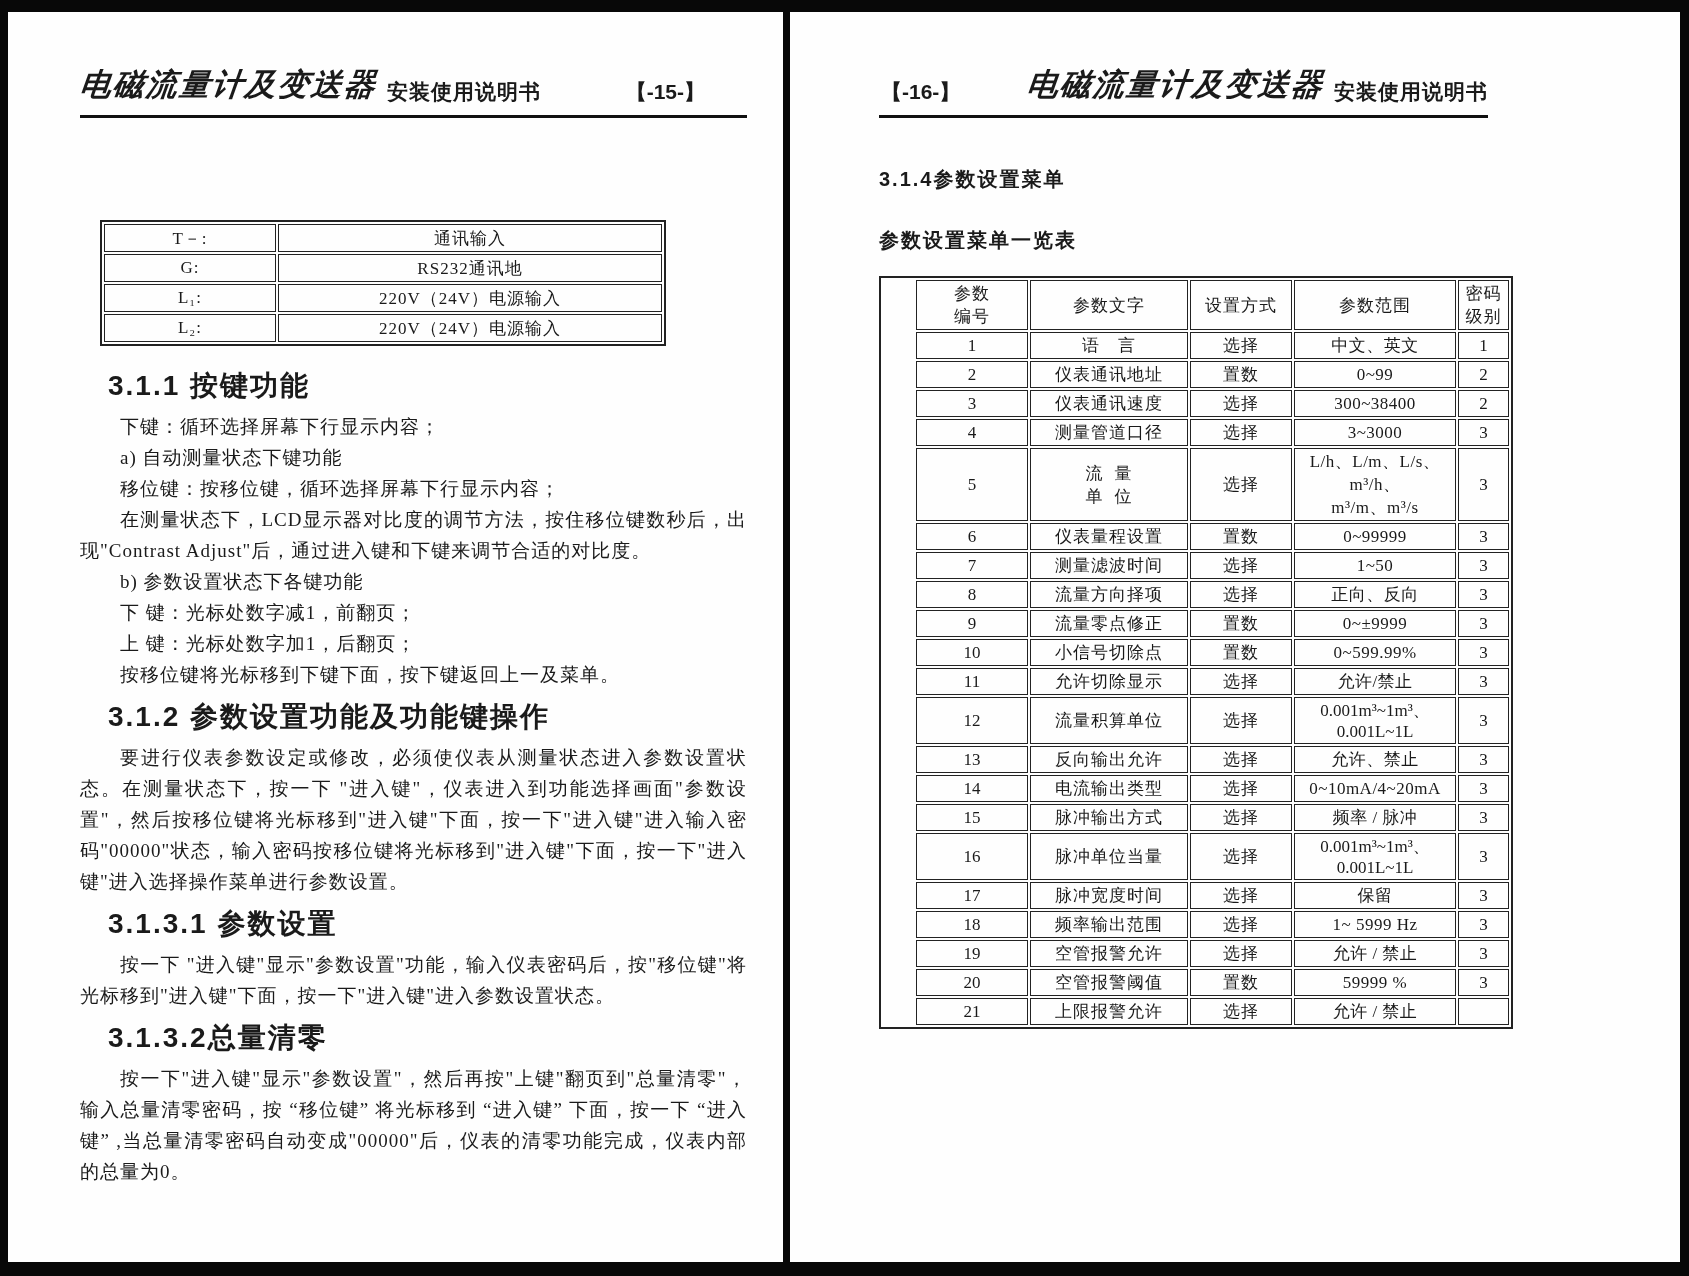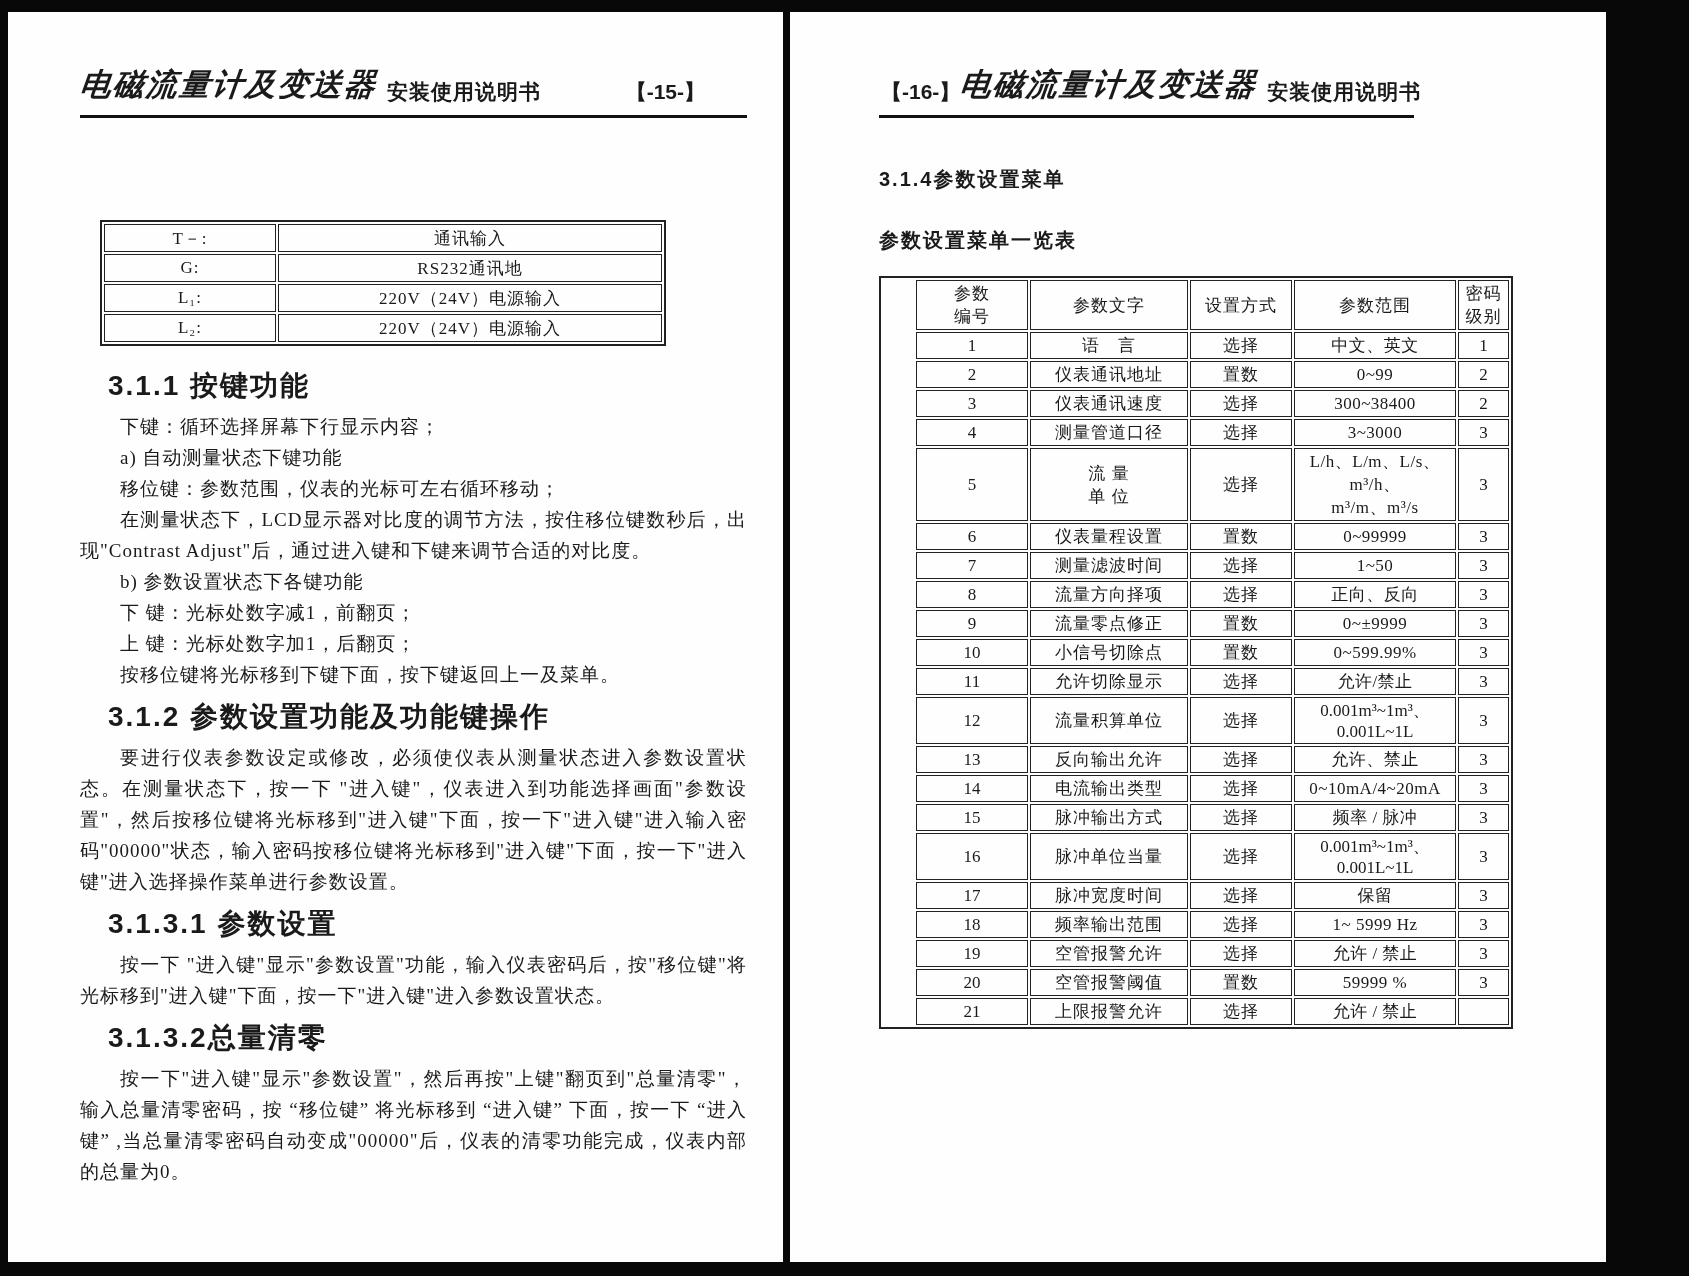--- a/index.html
+++ b/index.html
@@ -2,21 +2,21 @@
 <html><head>
 <meta charset="utf-8">
 <style>
   html,body { margin:0; padding:0; background:#000; }
   .canvas {
     position:relative; width:1689px; height:1276px; background:#080808;
     font-family:"Liberation Serif", serif; color:#1a1a1a; overflow:hidden;
   }
   .page { position:absolute; top:12px; height:1250px; background:#fefefe; box-sizing:border-box; }
   .page-left  { left:8px;   width:775px; padding:0 36px 0 72px; }
-  .page-right { left:790px; width:816px; padding:0 192px 0 89px; }
+  .page-right { left:790px; width:890px; padding:0 192px 0 89px; }
 
   
   .page-header {
     display:flex; align-items:flex-end; padding-top:52px; padding-bottom:9px;
     border-bottom:3px solid #101010; white-space:nowrap;
   }
   .doc-title {
     font-family:"Liberation Serif", serif; font-style:italic; font-weight:bold;
     font-size:31px; letter-spacing:2px; transform:skewX(-6deg);
   }
@@ -61,21 +61,21 @@
   }
   .sec-title   { margin-top:48px; }
   .table-title { margin-top:34px; }
   .param-table { margin-top:22px; width:603px; table-layout:fixed;padding-left:33px; }
   .param-table th {
     font-family:"Liberation Sans", sans-serif; font-weight:normal;
     font-size:17px; height:46px; letter-spacing:1px;
   }
   .param-table td { font-size:17px; padding:1px 2px; height:23px; }
   .param-table td.c-num   { font-family:"Liberation Serif", serif; }
-  .param-table td.c-text  { font-family:Liberation Sans, sans-serif; letter-spacing:1px; }
+  .param-table td.c-text  { font-family:Liberation Mono, monospace; letter-spacing:1px; }
   .param-table td.c-mode  { font-family:"Liberation Sans", sans-serif; letter-spacing:1px; }
   .param-table td.c-range { font-family:"Liberation Serif", serif; letter-spacing:0.5px; }
   .param-table td.c-range.small { font-size:17px; letter-spacing:0; }
   .param-table td.c-level { font-family:"Liberation Serif", serif; }
 </style>
 </head>
 <body>
 
 <div class="canvas">
 
@@ -109,21 +109,21 @@
             <td class="t-label">L₂:</td>
             <td class="t-desc">220V（24V）电源输入</td>
           </tr>
         </tbody>
     </table>
 
     <div class="body-blocks">
         <div class="heading">3.1.1 按键功能</div>
         <p class="line">下键：循环选择屏幕下行显示内容；</p>
         <p class="line">a) 自动测量状态下键功能</p>
-        <p class="line">移位键：参数范围，仪表的光标可左右循环移动；</p>
+        <p class="line">移位键：按移位键，循环选择屏幕下行显示内容；</p>
         <p class="para">在测量状态下，LCD显示器对比度的调节方法，按住移位键数秒后，出现"Contrast Adjust"后，通过进入键和下键来调节合适的对比度。</p>
         <p class="line">b) 参数设置状态下各键功能</p>
         <p class="line">下 键：光标处数字减1，前翻页；</p>
         <p class="line">上 键：光标处数字加1，后翻页；</p>
         <p class="line">按移位键将光标移到下键下面，按下键返回上一及菜单。</p>
         <div class="heading">3.1.2 参数设置功能及功能键操作</div>
         <p class="para">要进行仪表参数设定或修改，必须使仪表从测量状态进入参数设置状态。在测量状态下，按一下 "进入键"，仪表进入到功能选择画面"参数设置"，然后按移位键将光标移到"进入键"下面，按一下"进入键"进入输入密码"00000"状态，输入密码按移位键将光标移到"进入键"下面，按一下"进入键"进入选择操作菜单进行参数设置。</p>
         <div class="heading">3.1.3.1 参数设置</div>
         <p class="para">按一下 "进入键"显示"参数设置"功能，输入仪表密码后，按"移位键"将光标移到"进入键"下面，按一下"进入键"进入参数设置状态。</p>
         <div class="heading">3.1.3.2总量清零</div>

